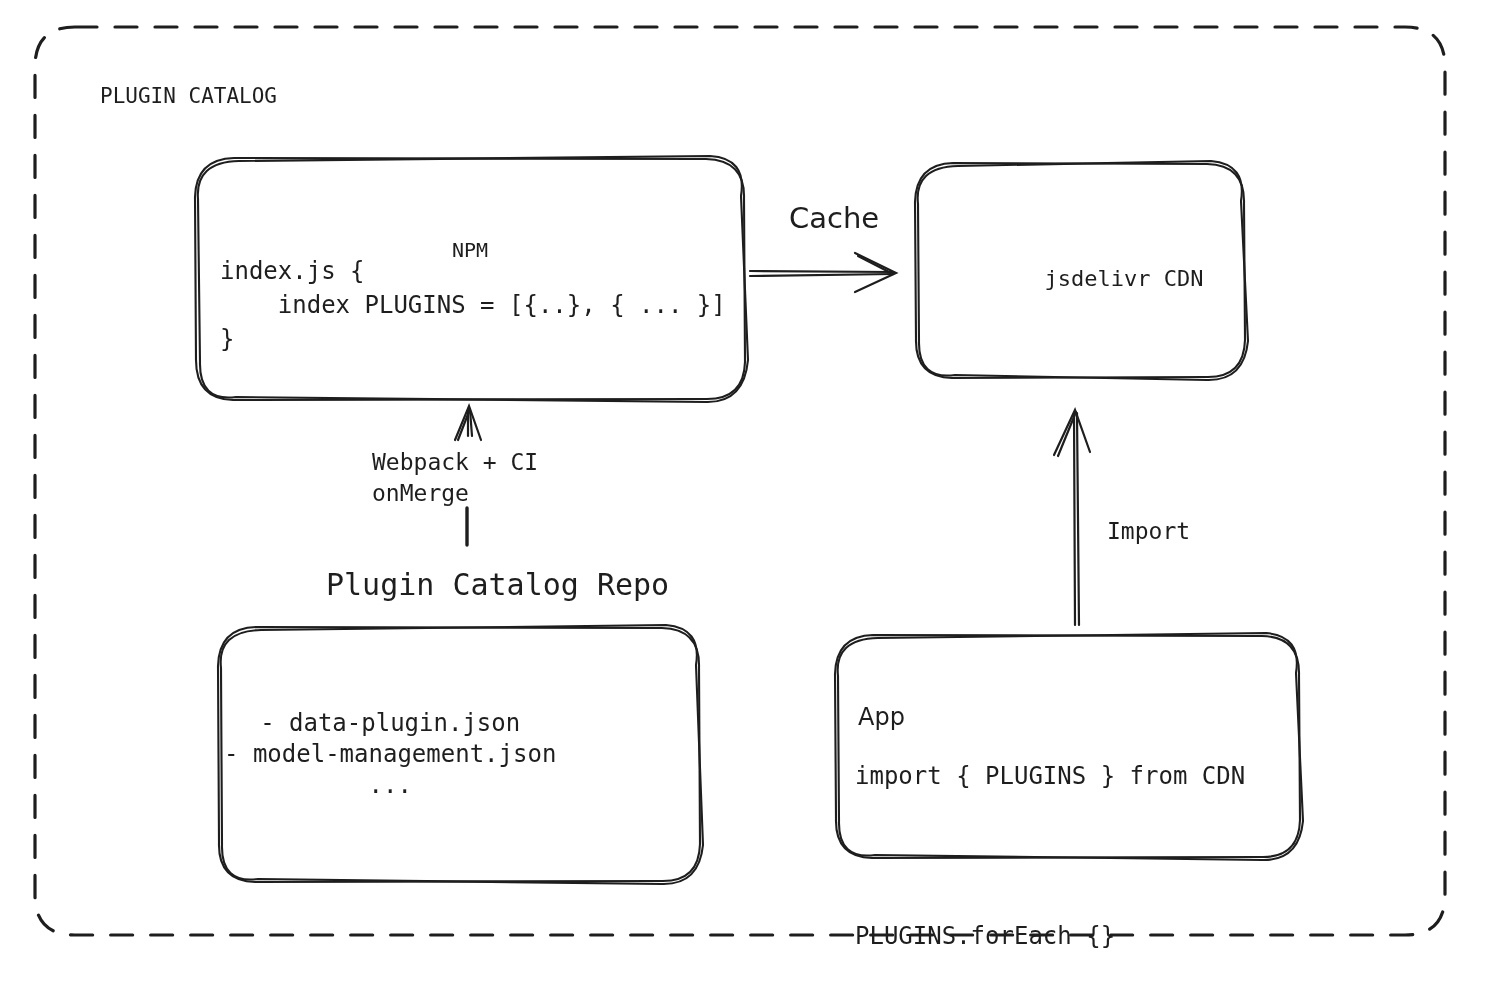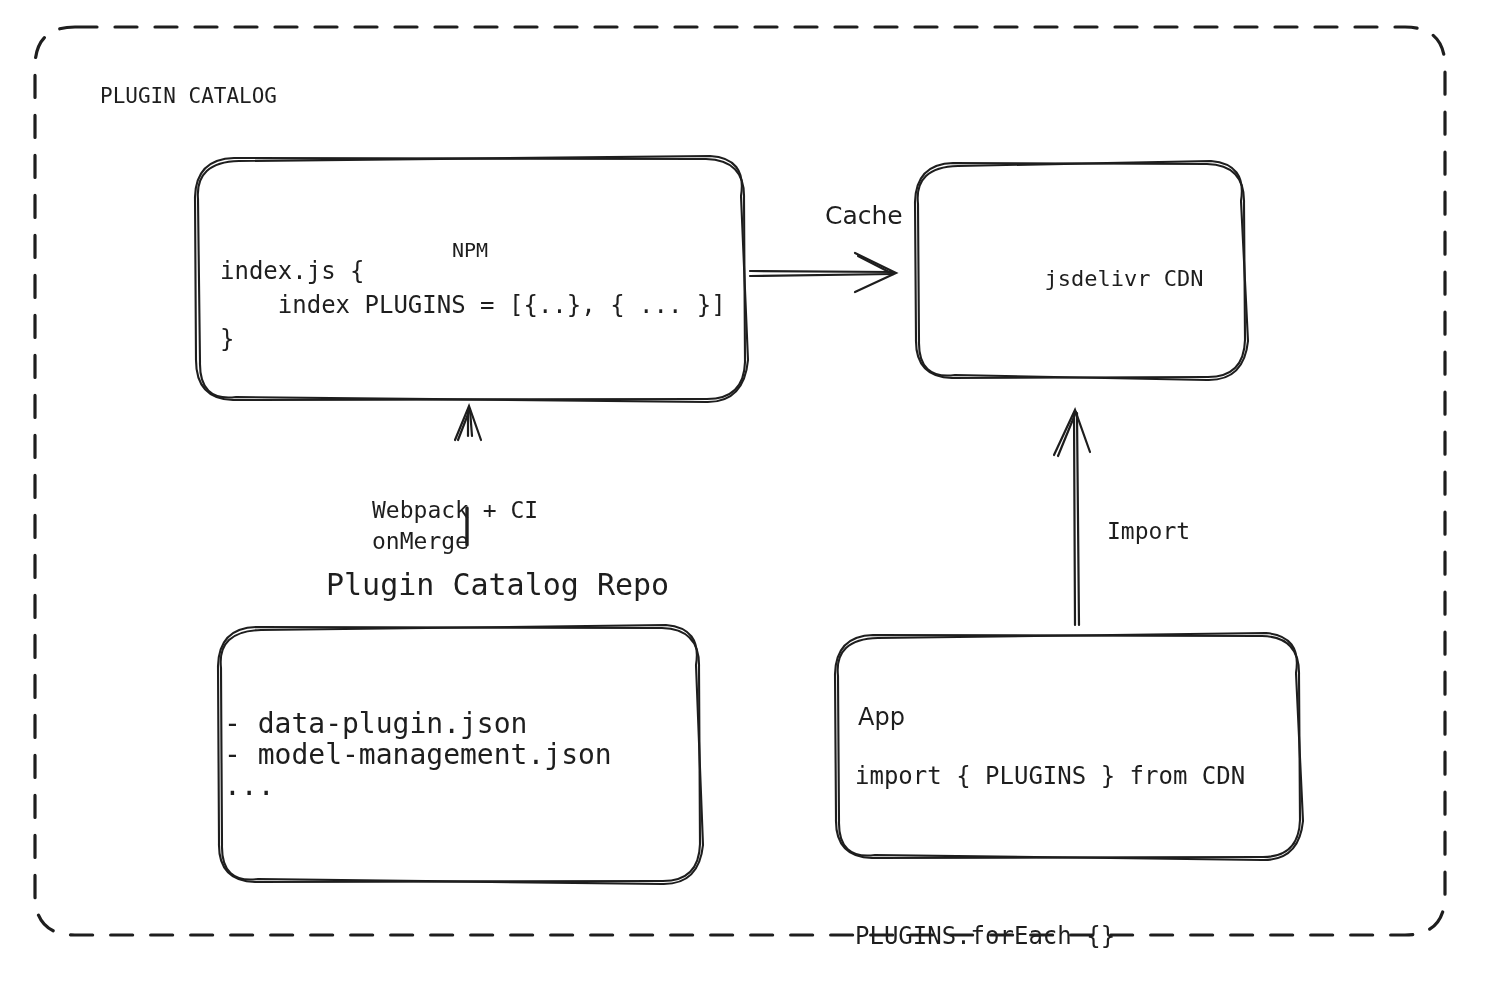--- a/index.html
+++ b/index.html
@@ -22,27 +22,27 @@
   #catalog-title{left:100px;top:84px;font-size:21px;}
 
   
   #npm-title{left:195px;top:199px;width:550px;text-align:center;font-size:20px;margin-top:39px;}
   #npm-code{left:220px;top:254px;font-size:24px;line-height:34px;}
 
   
   #cdn-title{left:915px;top:266px;width:330px;text-align:center;font-size:22px;padding-left:44px;}
 
   
-  #cache-label{left:789px;top:201px;font-size:25px;margin-left:36px;}
+  #cache-label{left:789px;top:201px;font-size:29px;}
   #import-label{left:1107px;top:518px;font-size:23px;}
-  #build-label{left:372px;top:447px;font-size:23px;line-height:31px;margin-top:48px;}
+  #build-label{left:372px;top:447px;font-size:23px;line-height:31px;}
 
   
   #repo-label{left:286px;top:567px;font-size:30px;margin-left:40px;}
-  #repo-code{left:224px;top:708px;font-size:28px;line-height:31px;}
+  #repo-code{left:224px;top:708px;font-size:24px;line-height:31px;text-align:center;}
 
   
   #app-title{left:858px;top:679px;font-size:24px;margin-top:24px;}
   #app-code{left:855px;top:736px;font-size:24px;line-height:80px;}
 
   .hit{position:absolute;}
 </style>
 </head>
 <body>
 

